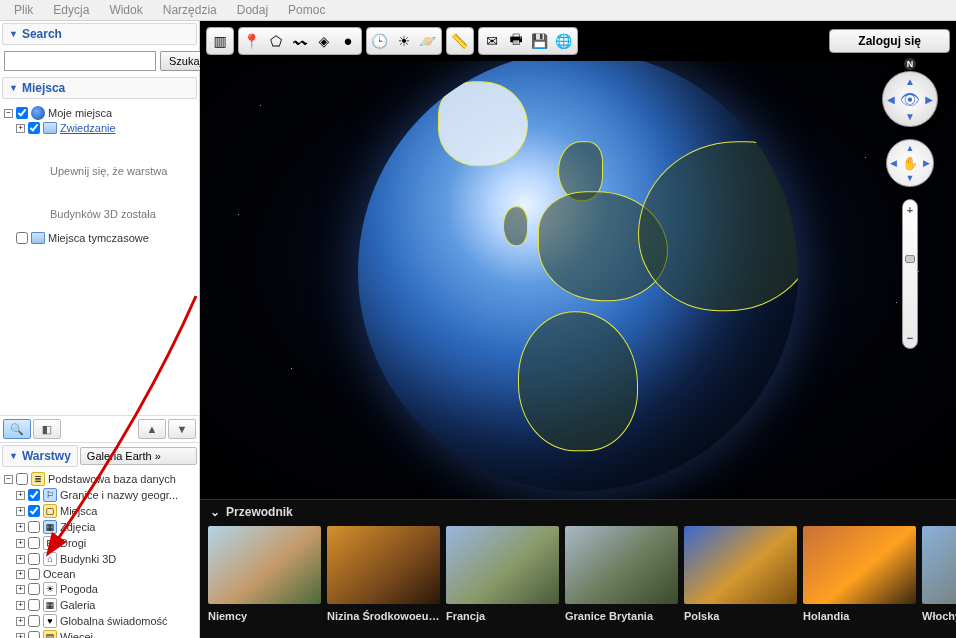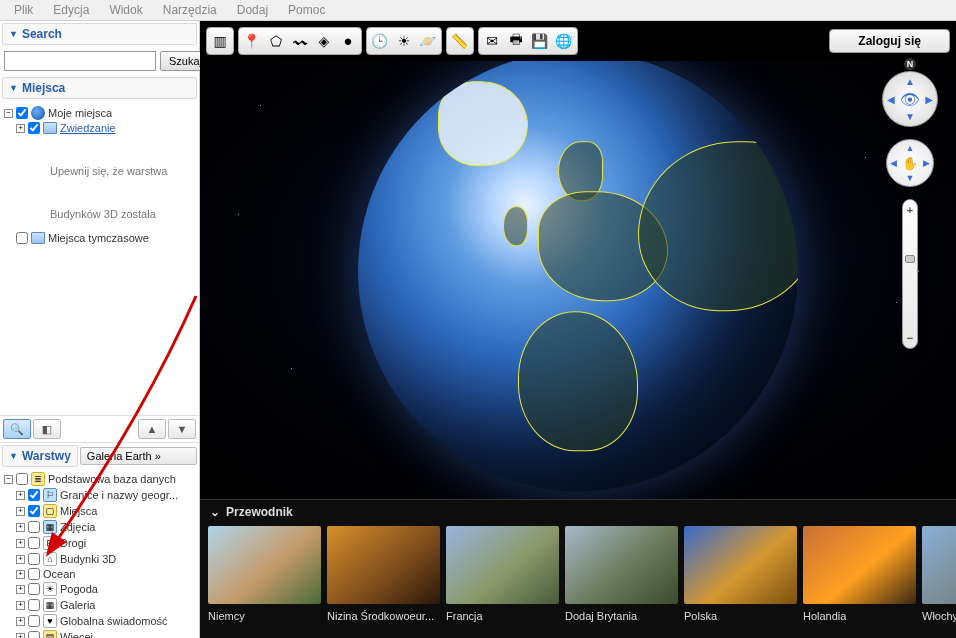--- a/index.html
+++ b/index.html
@@ -76,21 +76,21 @@
 .pan-ctl { width: 48px; height: 48px; background: radial-gradient(circle,#fff,#e4e4e4); border: 1px solid #999; border-radius: 50%; position: relative; box-shadow: 0 2px 6px rgba(0,0,0,.5); }
 .pan-ctl .hand { position: absolute; top: 50%; left: 50%; transform: translate(-50%,-50%); font-size: 13px; color: #d89030; }
 .zoom-slider { width: 16px; height: 150px; background: linear-gradient(#fff,#e8e8e8); border: 1px solid #999; border-radius: 8px; position: relative; box-shadow: 0 2px 6px rgba(0,0,0,.5); }
 .zoom-slider .zp { position: absolute; top: 4px; left: 50%; transform: translateX(-50%); font-size: 11px; font-weight: bold; color: #555; }
 .zoom-slider .zm { position: absolute; bottom: 4px; left: 50%; transform: translateX(-50%); font-size: 11px; font-weight: bold; color: #555; }
 .zoom-slider .thumb { position: absolute; top: 55px; left: 50%; transform: translateX(-50%); width: 10px; height: 8px; background: #ccc; border: 1px solid #888; border-radius: 2px; }
 
 .guide-panel { position: absolute; left: 0; right: 0; bottom: 0; height: 140px; background: rgba(15,15,15,.88); border-top: 1px solid #333; z-index: 8; }
 .guide-header { display: flex; align-items: center; padding: 5px 10px; color: #ddd; font-size: 12px; font-weight: bold; gap: 6px; }
 .guide-items { display: flex; gap: 6px; padding: 2px 8px; overflow: hidden; }
-.guide-item { width: 113px; flex: 0 0 113px; }
+.guide-item { width: 113px; flex: 0 0 113px; font-weight: bold; }
 .guide-thumb { width: 113px; height: 78px; border-radius: 2px; background-size: cover; background-position: center; }
 .guide-label { color: #ddd; font-size: 11px; padding-top: 6px; white-space: nowrap; overflow: hidden; text-overflow: ellipsis; }
 
 .arrow-annotation { position: absolute; left: 36px; top: 290px; pointer-events: none; z-index: 20; }
 </style>
 </head>
 <body>
 
 <div class="menubar">
   <span>Plik</span>
@@ -316,21 +316,21 @@
           <div class="guide-item">
             <div class="guide-thumb" style="background:linear-gradient(140deg,#d6902c,#7a4a1c 60%,#2a1808)"></div>
             <div class="guide-label">Nizina Środkowoeur...</div>
           </div>
           <div class="guide-item">
             <div class="guide-thumb" style="background:linear-gradient(140deg,#9ab4e0,#8a9a6a 55%,#4a5a3a)"></div>
             <div class="guide-label">Francja</div>
           </div>
           <div class="guide-item">
             <div class="guide-thumb" style="background:linear-gradient(140deg,#a8b8c8,#6a7a5a 55%,#3a4a2a)"></div>
-            <div class="guide-label">Dodaj Brytania</div>
+            <div class="guide-label">Granice Brytania</div>
           </div>
           <div class="guide-item">
             <div class="guide-thumb" style="background:linear-gradient(140deg,#3a6acc,#d49830 55%,#7a5010)"></div>
             <div class="guide-label">Polska</div>
           </div>
           <div class="guide-item">
             <div class="guide-thumb" style="background:linear-gradient(140deg,#c87038,#ffa020 55%,#3a2810)"></div>
             <div class="guide-label">Holandia</div>
           </div>
           <div class="guide-item">

